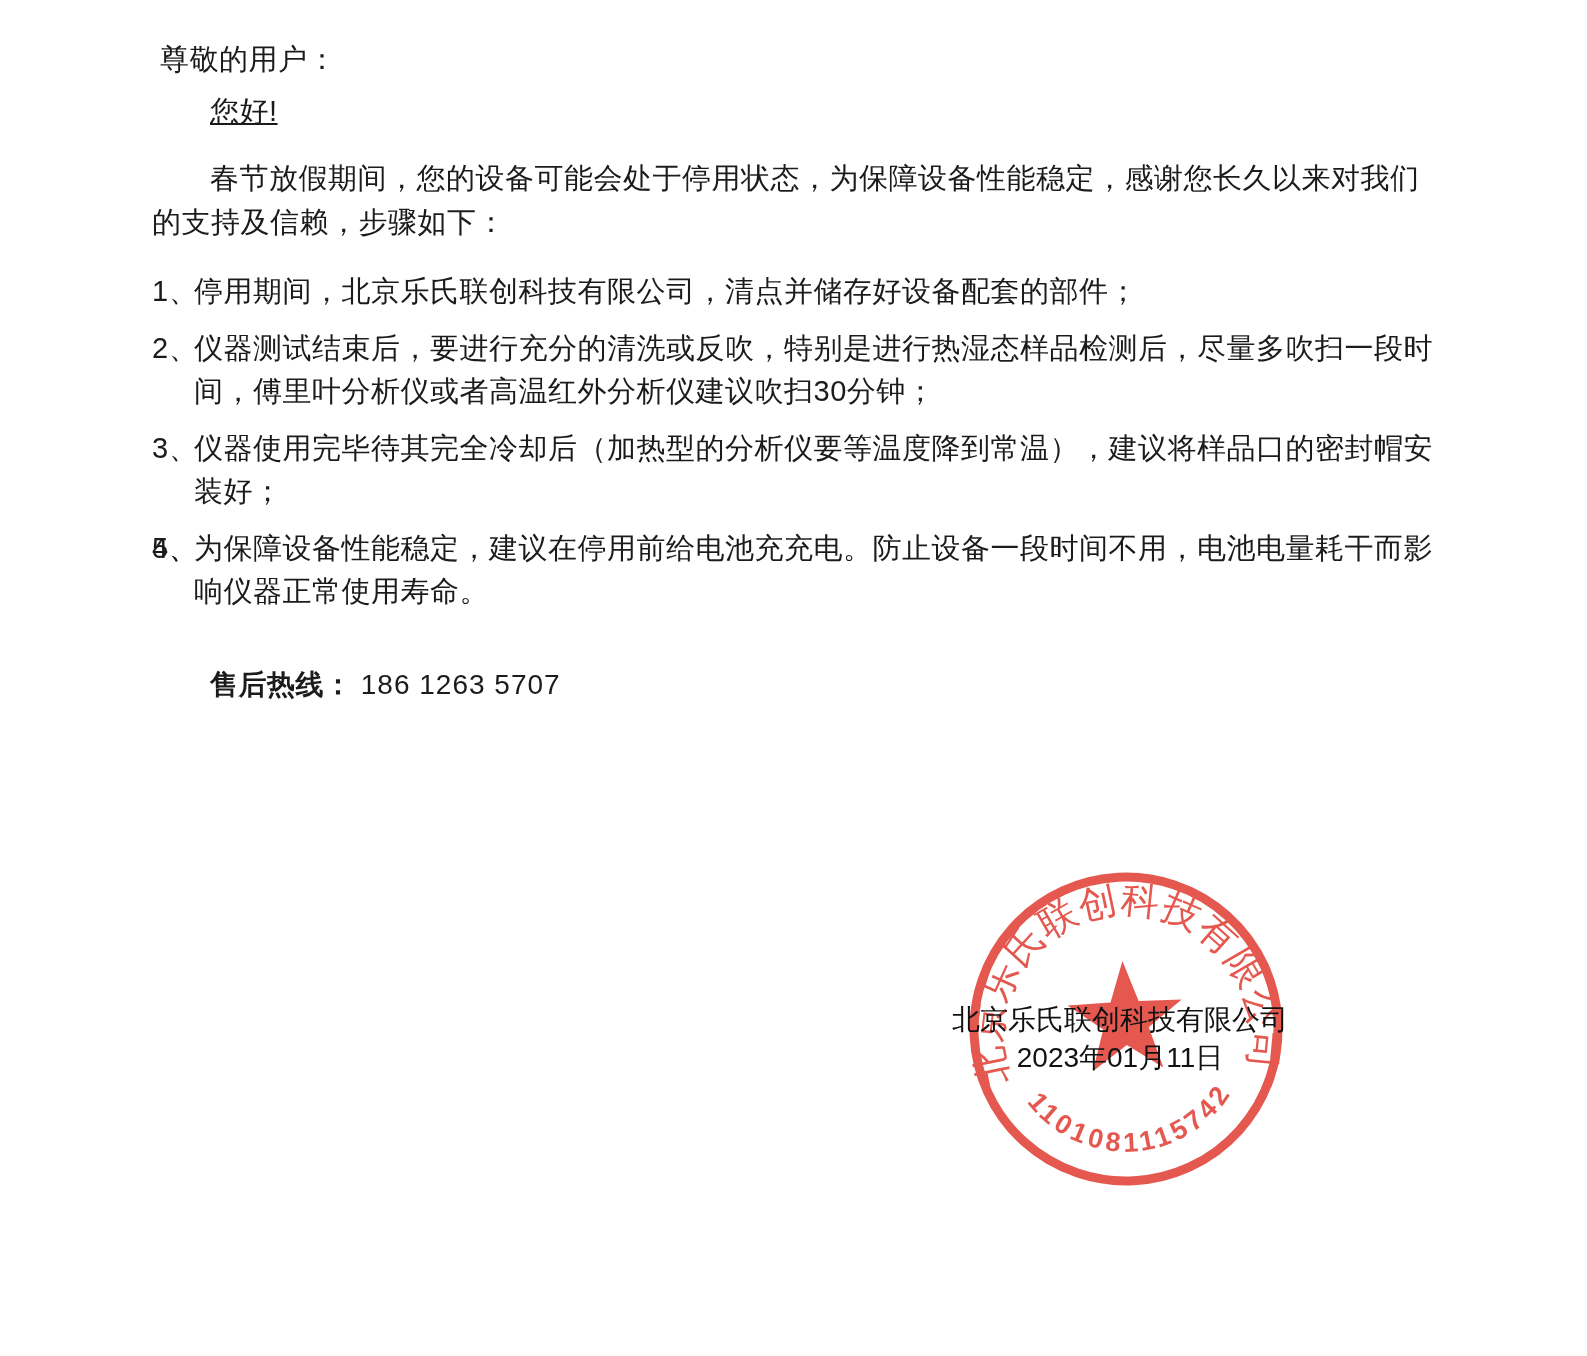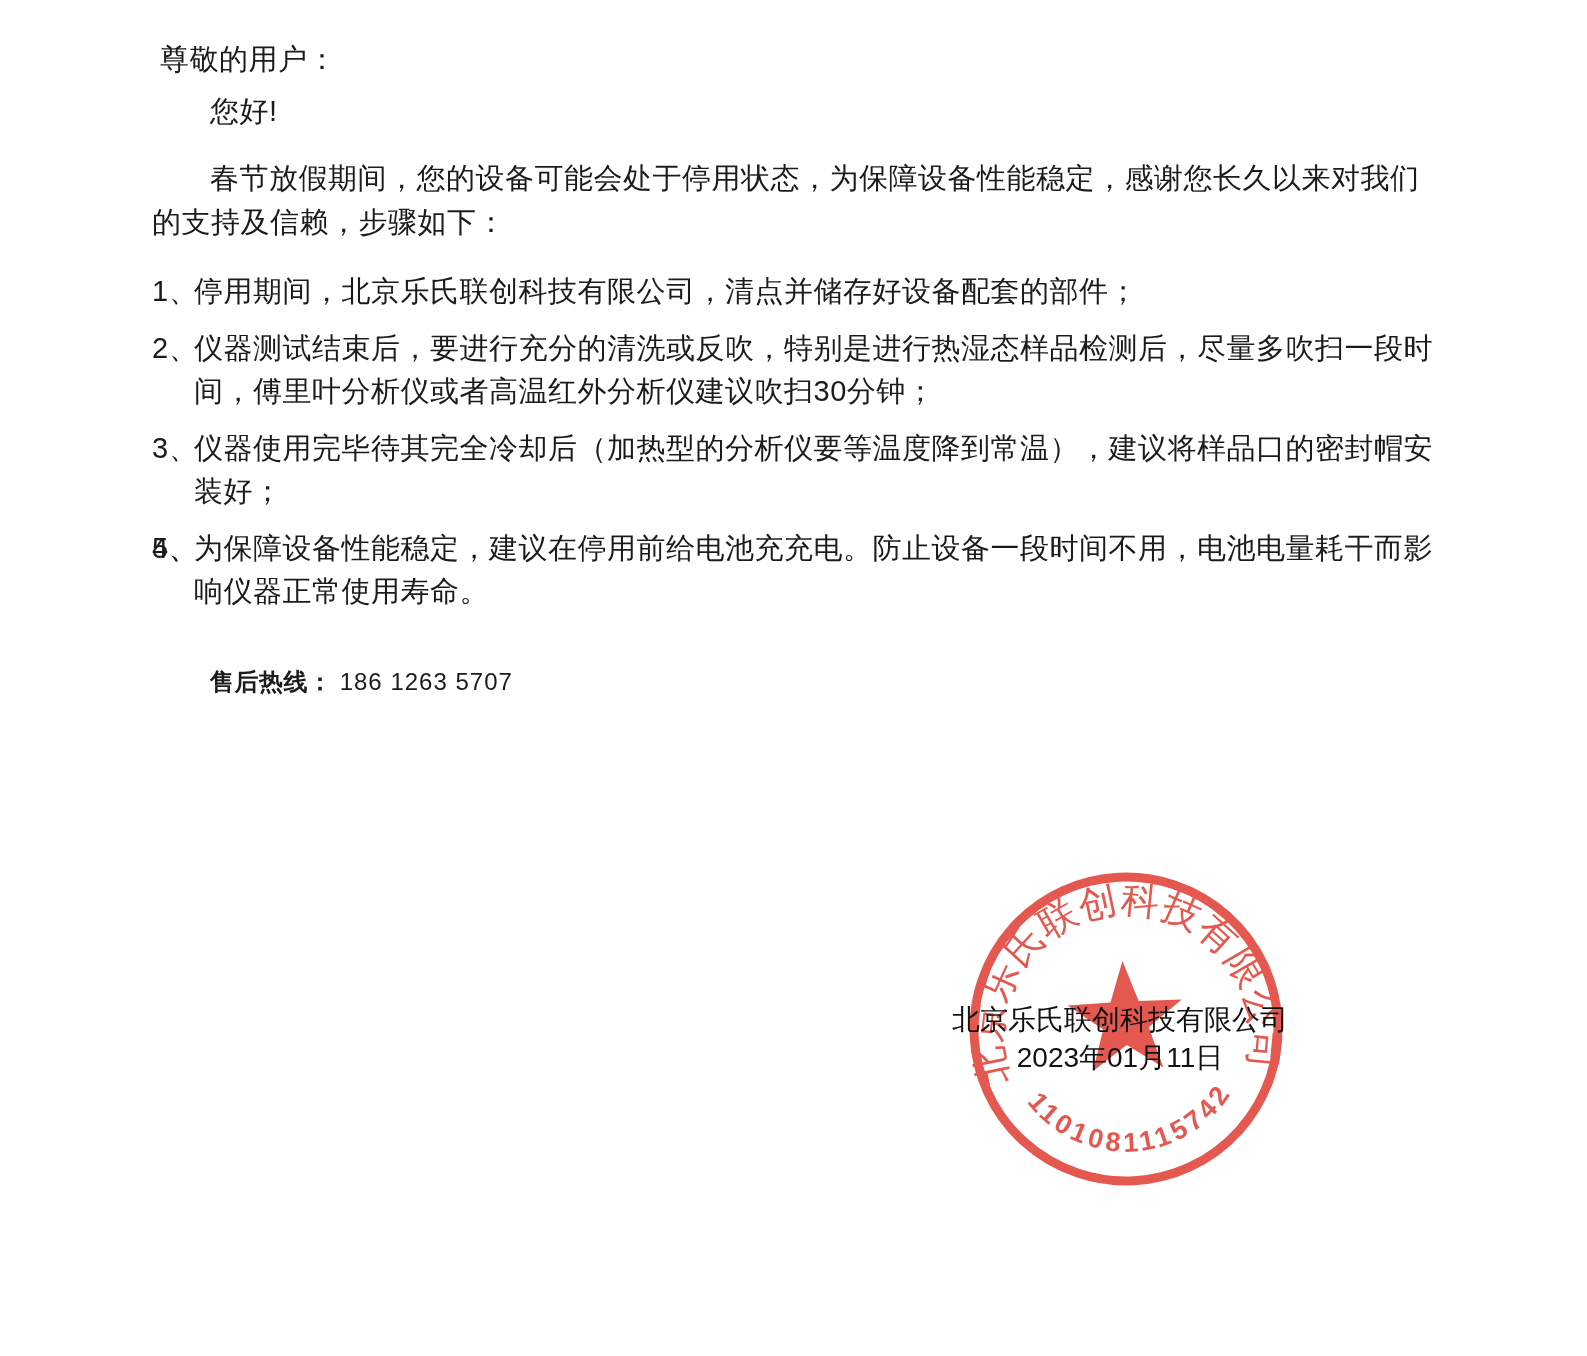--- a/index.html
+++ b/index.html
@@ -18,37 +18,37 @@
   .doc {
     position: absolute;
     left: 152px;
     top: 30px;
     width: 1285px;
     font-size: 29px;
     line-height: 1.5;
     letter-spacing: 0.5px;
   }
   .salutation { margin: 8px; }
-  .greeting { margin: 4px 0 0 0; text-indent: 2em; }
+  .greeting { margin: 4px 0 0 0; text-indent: 2em; text-decoration: underline; }
   .para { margin: 24px 0 0 0; text-indent: 2em; }
   .steps { margin: 26px 0 0 0; padding: 0; list-style: none; }
   .steps li {
     position: relative;
     padding-left: 42px;
     margin-top: 13px;
   }
   .steps .num {
     position: absolute;
     left: 0;
     top: 0;
   }
   .hotline {
     margin: 50px 0 0 0;
     padding-left: 58px;
-    font-size: 24px;
+    font-size: 28px;
   }
   .hotline .label { font-weight: bold; }
   .hotline .number { font-weight: normal; letter-spacing: 1px; }
   .seal-wrap {
     position: absolute;
     left: 963px;
     top: 866px;
     width: 326px;
     height: 326px;
     transform: rotate(-3deg);

